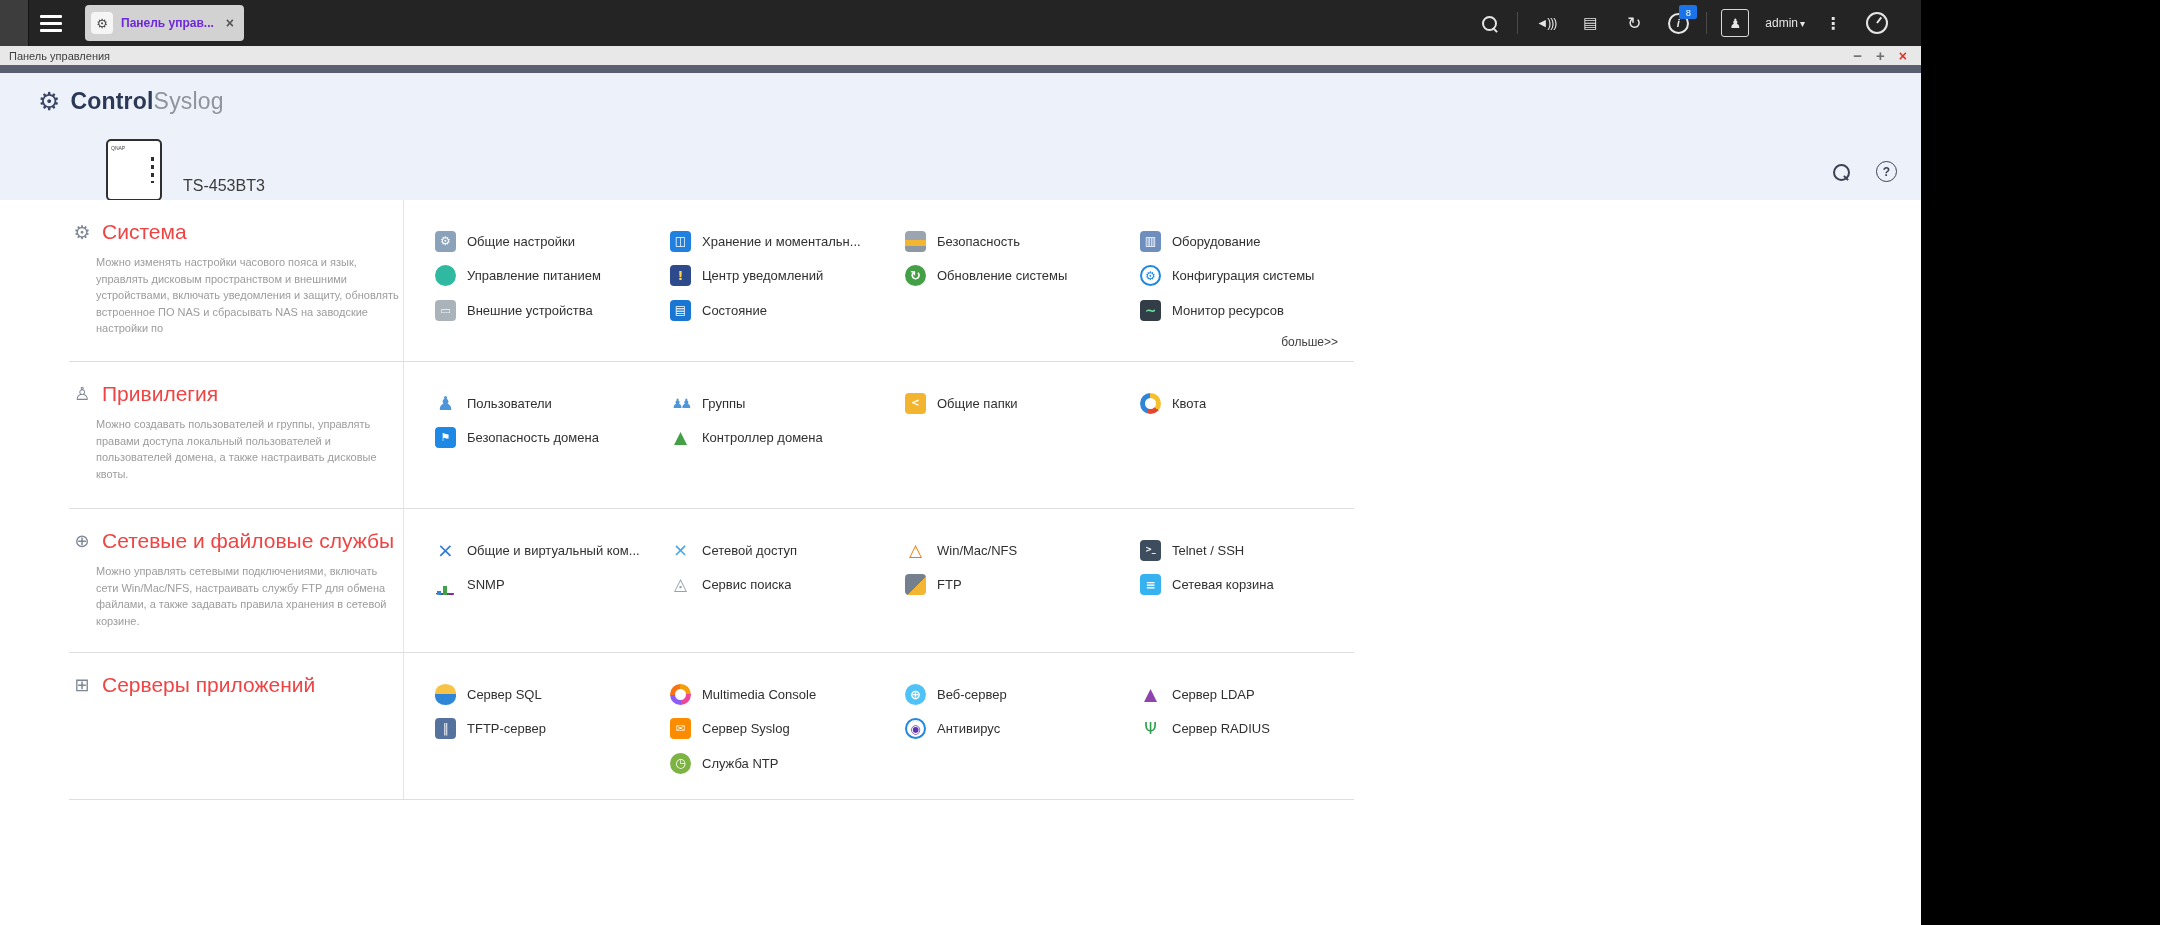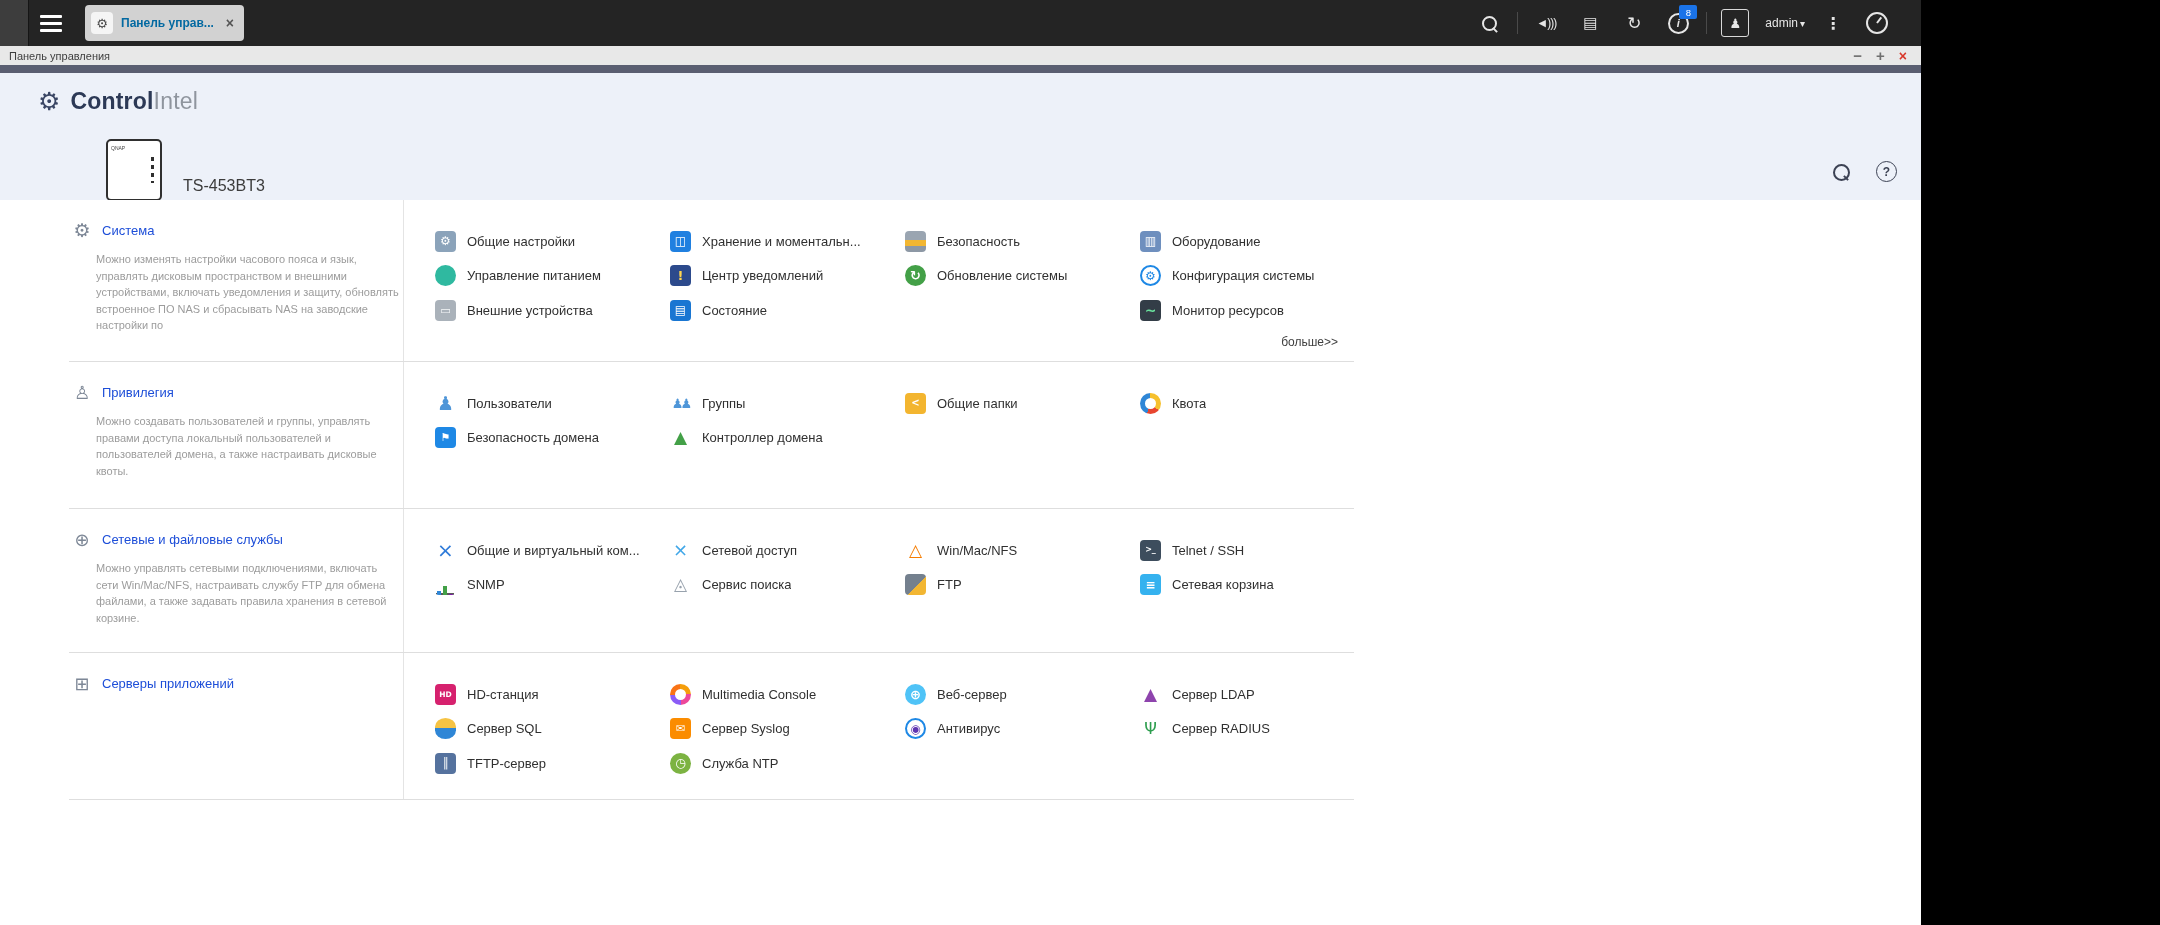--- a/index.html
+++ b/index.html
@@ -7,21 +7,21 @@
        font-family:"Liberation Sans","DejaVu Sans",sans-serif;-webkit-font-smoothing:antialiased;}
   .desktop{position:absolute;left:0;top:0;width:1921px;height:925px;background:#fff;}
 
   
   .topbar{position:absolute;left:0;top:0;right:0;height:46px;background:#242424;display:flex;align-items:center;}
   .menu-edge{width:28px;height:46px;background:#3d3d3d;border-right:1px solid #151515;flex:0 0 auto;}
   .hamburger{width:44px;height:46px;display:flex;flex-direction:column;justify-content:center;gap:4px;align-items:center;cursor:pointer;flex:0 0 auto;}
   .hamburger i{display:block;width:22px;height:3px;background:#fff;border-radius:1px;}
   .tab{margin-left:12px;height:36px;background:#d2d2d2;border-radius:4px;display:flex;align-items:center;padding:0 10px 0 6px;gap:8px;flex:0 0 auto;}
   .tab .tgear{width:22px;height:22px;background:#f5f5f5;border-radius:4px;display:flex;align-items:center;justify-content:center;color:#4a4a4a;font-size:13px;}
-  .tab .tlabel{font-size:12px;font-weight:bold;color:#0369a1;}
+  .tab .tlabel{font-size:12px;font-weight:bold;color:#6d28d9;}
   .tab .tclose{color:#555;font-size:14px;font-weight:bold;margin-left:4px;cursor:pointer;}
   .tb-right{margin-left:auto;display:flex;align-items:center;height:46px;color:#e6e6e6;padding-right:22px;}
   .tbi{display:flex;align-items:center;justify-content:center;width:44px;height:46px;cursor:pointer;position:relative;}
   .tb-sep{width:1px;height:22px;background:#4a4a4a;margin:0 6px;}
   .mag{width:11px;height:11px;border:2px solid currentColor;border-radius:50%;position:relative;display:inline-block;}
   .mag::after{content:"";position:absolute;width:2px;height:6px;background:currentColor;transform:rotate(-45deg);left:10px;top:9px;}
   .vol{font-size:12px;letter-spacing:-1px;}
   .stack{font-size:15px;}
   .syncg{font-size:17px;}
   .infoc{width:17px;height:17px;border:2px solid currentColor;border-radius:50%;display:flex;align-items:center;justify-content:center;font-size:11px;font-style:italic;font-weight:bold;}
@@ -59,21 +59,21 @@
   .inforow .il{color:#474747;}
   .inforow .iv{color:#5c5c5c;margin-left:4px;}
 
   
   .content{position:absolute;left:0;top:200px;right:0;bottom:0;background:#fff;}
   .sections{margin-left:69px;width:1285px;}
   .section{position:relative;border-bottom:1px solid #dedede;}
   .sec-left{position:absolute;left:0;top:0;width:334px;}
   .sec-head{display:flex;align-items:center;gap:9px;margin-top:20px;margin-left:2px;}
   .sec-head .sic{width:22px;text-align:center;color:#7d8796;}
-  .sec-title{font-size:13px;color:#1d4ed8;}
+  .sec-title{font-size:21px;color:#ef4444;}
   .sec-desc{margin:10px 0 0 27px;width:305px;font-size:11px;line-height:1.5;color:#9c9c9c;}
   .items{margin-left:334px;border-left:1px solid #e4e4e4;padding:24px 0 18px 31px;display:flex;min-height:78px;}
   .col{width:235px;display:flex;flex-direction:column;flex:0 0 auto;}
   .item{height:34.5px;display:flex;align-items:center;gap:11px;cursor:pointer;}
   .item .lbl{font-size:13px;color:#303030;white-space:nowrap;overflow:hidden;text-overflow:ellipsis;max-width:195px;}
   .more{position:absolute;right:16px;bottom:12px;font-size:12px;color:#3f3f3f;cursor:pointer;}
 
   
   .ic{width:21px;height:21px;border-radius:4px;display:flex;align-items:center;justify-content:center;
       font-size:11px;flex:0 0 auto;font-family:"DejaVu Sans",sans-serif;line-height:1;font-weight:bold;box-sizing:border-box;position:relative;}
@@ -145,21 +145,21 @@
       <span class="wbtn">−</span>
       <span class="wbtn">+</span>
       <span class="wbtn close">×</span>
     </div>
   </div>
   <div class="slate"></div>
 
   <div class="band">
     <div class="logo">
       <span class="lgear">⚙</span>
-      <span class="lt"><b>Control</b><span>Intel</span></span>
+      <span class="lt"><b>Control</b><span>Syslog</span></span>
     </div>
     <span class="hdr-ic hdr-search"><span class="mag" style="width:13px;height:13px;"></span></span>
     <span class="hdr-ic hdr-help">?</span>
     <div class="nas"></div>
     <div class="model">TS-453BT3</div>
     <div class="inforow" style="left:436px;top:133px;">
       <span class="il">Версия программного обеспечения:</span><span class="iv">4.4.1.0978</span>
     </div>
     <div class="inforow" style="left:436px;top:156px;">
       <span class="il">Серийный номер:</span><span class="iv">Q194I09982</span>
@@ -335,24 +335,20 @@
         <div class="section" style="height: 146px;">
           <div class="sec-left">
             <div class="sec-head">
               <span class="ic plain sic" style="color: rgb(125, 135, 150); font-size: 18px;">⊞</span>
               <span class="sec-title">Серверы приложений</span>
             </div>
           </div>
           <div class="items" style="height: 104px;">
             <div class="col">
               <div class="item">
-                <span class="ic " style="background: rgb(214, 33, 110); color: rgb(255, 255, 255); font-size: 7.5px;">HD</span>
-                <span class="lbl">HD-станция</span>
-              </div>
-              <div class="item">
                 <span class="ic db" style="color: rgb(255, 255, 255); font-size: 1px;"></span>
                 <span class="lbl">Сервер SQL</span>
               </div>
               <div class="item">
                 <span class="ic " style="background: rgb(85, 114, 158); color: rgb(207, 216, 227); font-size: 12px;">‖</span>
                 <span class="lbl">TFTP-сервер</span>
               </div>
             </div>
             <div class="col">
               <div class="item">

